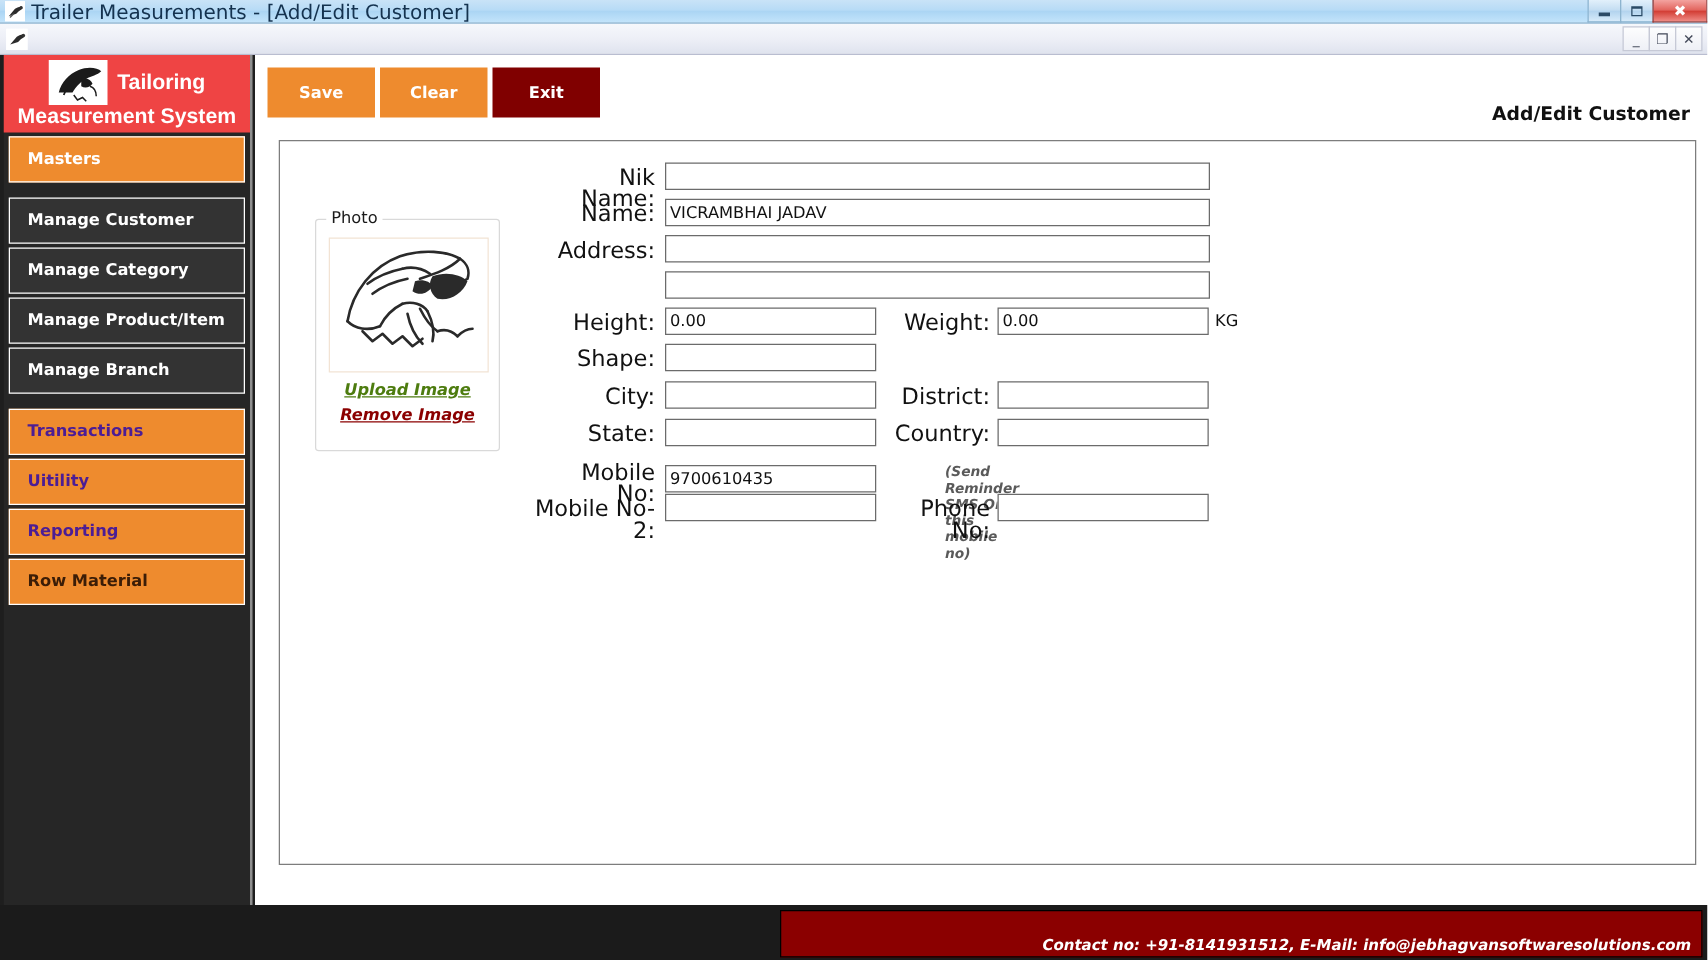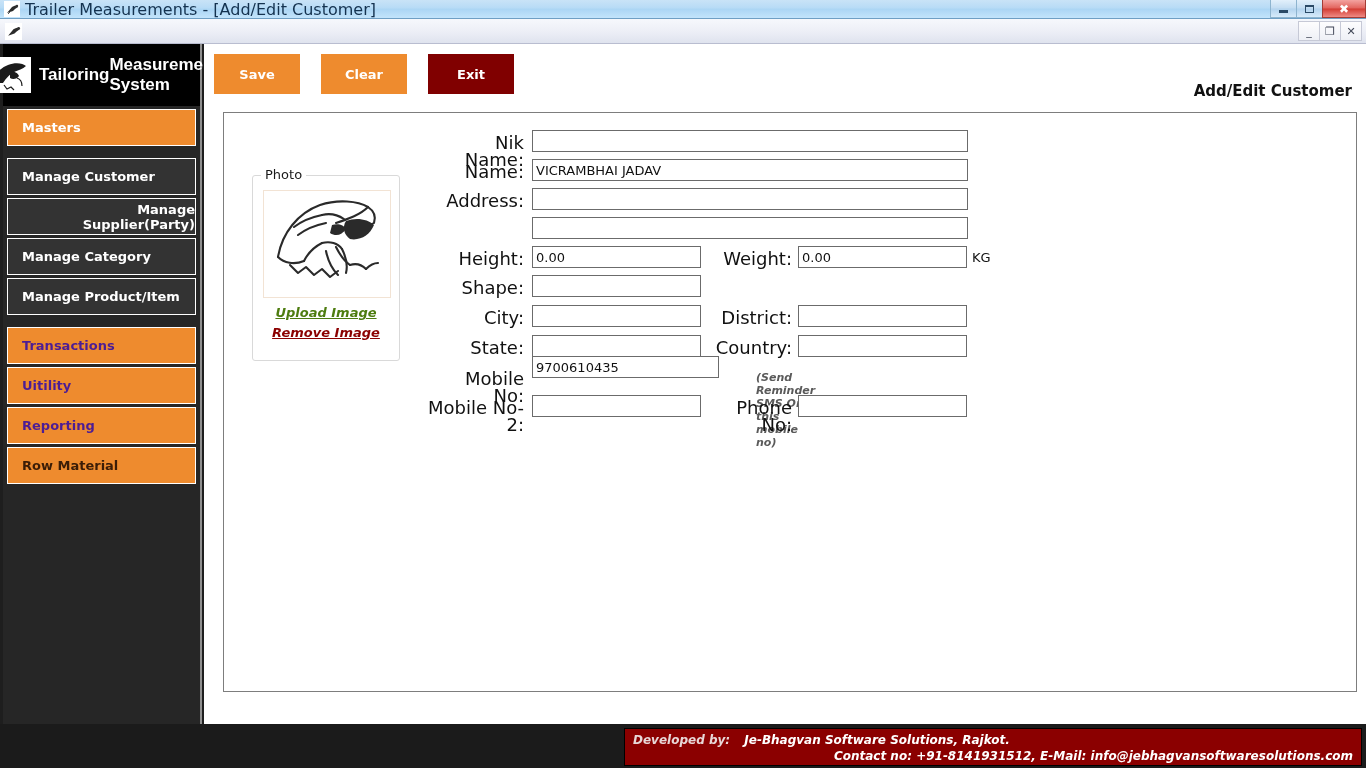--- a/index.html
+++ b/index.html
@@ -95,22 +95,23 @@
   }
   .sidebar-inner {
     position: absolute; left: 3px; top: 0px;
     width: 199px; height: 680px;
     background: #262626;
     border-right: 2px solid #8f8f8f;
   }
   .brand {
     position: relative;
     height: 62px;
-    background: #000000;
+    background: #ef4444;
     display: flex; align-items: center; justify-content: center;
+    flex-direction: column;
   }
   .brand-row {
     display: flex; align-items: center; gap: 8px;
   }
   .brand-logo {
     width: 47px; height: 36px; background: #ffffff;
     position: relative; overflow: hidden; flex: none;
   }
   .brand-text1 {
     color: #ffffff; font-size: 17px; font-weight: bold;
@@ -153,21 +154,21 @@
   }
 
   
   .main {
     position: absolute; left: 206px; top: 44px;
     width: 1160px; height: 680px;
     background: #ffffff;
   }
   .toolbar {
     position: absolute; left: 8px; top: 10px;
-    display: flex; gap: 21px;
+    display: flex; gap: 4px;
   }
   .tb-btn {
     width: 86px; height: 40px;
     background: #ee8b2e;
     color: #ffffff;
     border: none;
     font-size: 13px; font-weight: bold;
     font-family: "DejaVu Sans", sans-serif;
     display: flex; align-items: center; justify-content: center;
     cursor: pointer;
@@ -345,27 +346,27 @@
 
       <div class="nav">
         <div class="nav-item header">
           <span>Masters</span>
         </div>
         <div class="nav-gap"></div>
         <div class="nav-item">
           <span>Manage Customer</span>
         </div>
         <div class="nav-item">
-          <span>Manage Supplier(Party)</span>
-        </div>
-        <div class="nav-item">
           <span>Manage Category</span>
         </div>
         <div class="nav-item">
           <span>Manage Product/Item</span>
+        </div>
+        <div class="nav-item">
+          <span>Manage Branch</span>
         </div>
         <div class="nav-gap"></div>
         <div class="nav-item section">
           <span>Transactions</span>
         </div>
         <div class="nav-item section">
           <span>Uitility</span>
         </div>
         <div class="nav-item section">
           <span>Reporting</span>
@@ -447,35 +448,31 @@
         <input class="fld" style="left: 308px; top: 192px; width: 169px;" value="">
         <div class="lbl" style="left:486px; top:196px; width:82px;">District:</div>
         <input class="fld" style="left: 574px; top: 192px; width: 169px;" value="">
 
         <div class="lbl" style="left:222px; top:226px; width:78px;">State:</div>
         <input class="fld" style="left: 308px; top: 222px; width: 169px;" value="">
         <div class="lbl" style="left:482px; top:226px; width:86px;">Country:</div>
         <input class="fld" style="left: 574px; top: 222px; width: 169px;" value="">
 
         <div class="lbl" style="left:212px; top:257px; width:88px;">Mobile No:</div>
-        <input class="fld" style="left: 308px; top: 243px; width: 187px;" value="9700610435">
+        <input class="fld" style="left: 308px; top: 259px; width: 169px;" value="9700610435">
         <div class="hint" style="left:487px; top:258px;">(Send Reminder SMS On this mobile no)</div>
 
         <div class="lbl" style="left:200px; top:286px; width:100px;">Mobile No-2:</div>
         <input class="fld" style="left: 308px; top: 282px; width: 169px;" value="">
         <div class="lbl" style="left:486px; top:286px; width:82px;">Phone No:</div>
         <input class="fld" style="left: 574px; top: 282px; width: 169px;" value="">
 
       </div>
     </div>
   </div>
 
   <div class="footer">
     <div class="footer-credit">
-      <div class="fc-line1">
-        <span class="fc-dev">Developed by:</span>
-        <span class="fc-company">Je-Bhagvan Software Solutions, Rajkot.</span>
-      </div>
       <div class="fc-line2">Contact no: +91-8141931512, E-Mail: info@jebhagvansoftwaresolutions.com</div>
     </div>
   </div>
 
 </div>
 
 </body></html>

